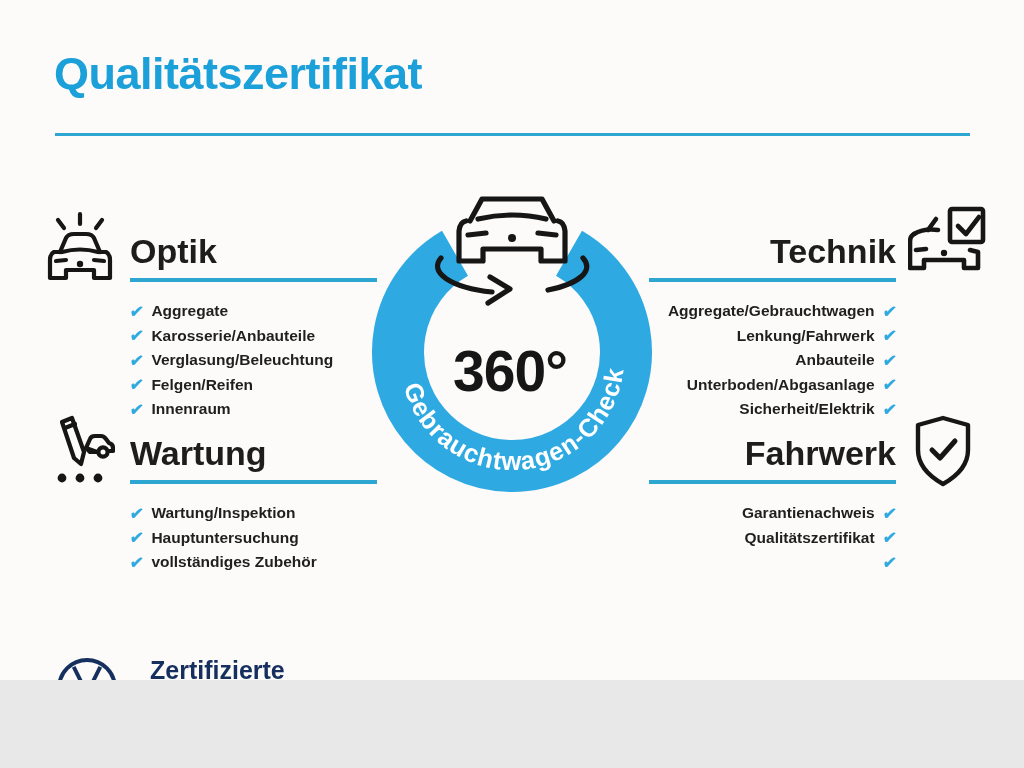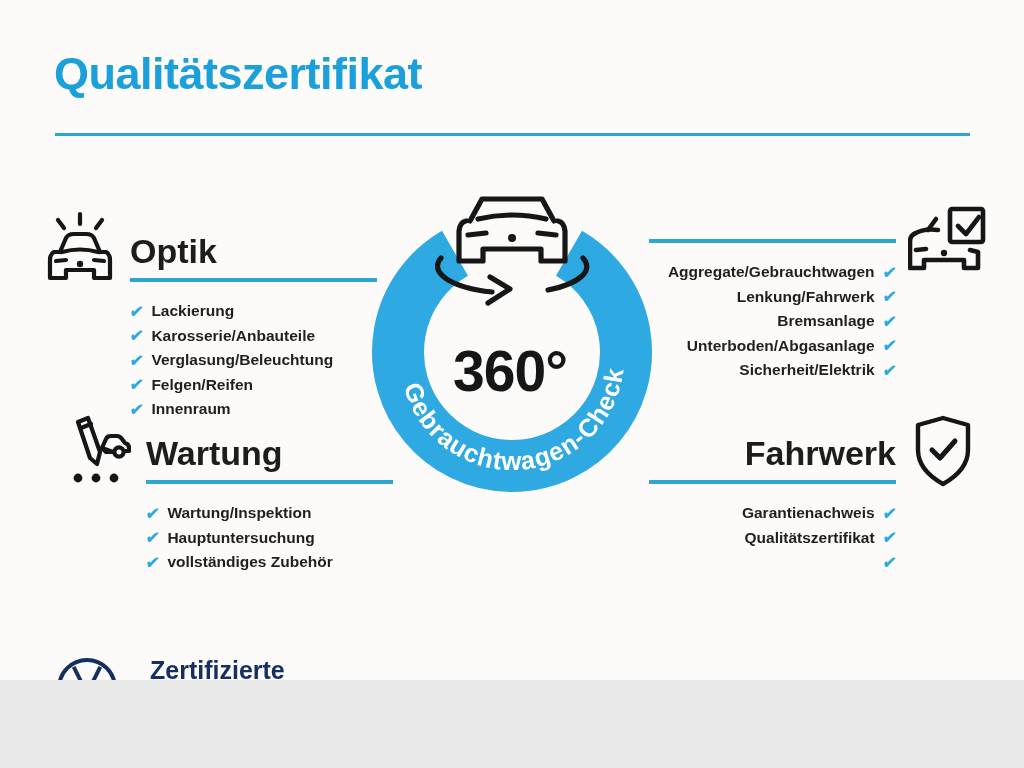--- a/index.html
+++ b/index.html
@@ -19,21 +19,21 @@
   .sec-items{list-style:none;margin:17px 0 0 0;padding:0;}
   .sec-items li{display:flex;align-items:center;height:24.5px;font-size:15.5px;font-weight:700;color:#1F1F1D;}
   .chk{color:var(--check);font-size:16px;font-weight:700;transform:skewX(-8deg);display:inline-block;}
   .sec-left .chk{margin-right:8px;}
   .sec-right .chk{margin-left:8px;}
 
   #sec-optik{left:44px;top:204px;width:430px;}
   #sec-optik .sec-icon{left:0;top:2px;}
   #sec-optik .sec-body{padding-left:86px;padding-top:28px;}
 
-  #sec-wartung{left:56px;top:408px;width:430px;}
+  #sec-wartung{left:40px;top:408px;width:430px;}
   #sec-wartung .sec-icon{left:0;top:4px;}
   #sec-wartung .sec-body{padding-left:90px;padding-top:26px;}
 
   .sec-right{text-align:right;}
   .sec-right .sec-items li{justify-content:flex-end;}
   .sec-right .sec-rule{margin-left:auto;}
 
   #sec-technik{left:600px;top:204px;width:390px;}
   #sec-technik .sec-icon{right:2px;top:2px;}
   #sec-technik .sec-body{padding-right:94px;padding-top:28px;}
@@ -73,21 +73,21 @@
         </g>
         <circle cx="36" cy="58" r="3.2" fill="#161616"></circle>
       </svg>
     </div>
     <div class="sec-body">
       <h2>Optik</h2>
       <div class="sec-rule"></div>
       <ul class="sec-items">
           <li>
             <span class="chk">✔</span>
-            <span>Lackierung</span>
+            <span>Aggregate</span>
           </li>
           <li>
             <span class="chk">✔</span>
             <span>Karosserie/Anbauteile</span>
           </li>
           <li>
             <span class="chk">✔</span>
             <span>Verglasung/Beleuchtung</span>
           </li>
           <li>
@@ -145,32 +145,33 @@
           <path d="M 50,20 L 58,28 L 71,11"></path>
           <path d="M 20,24 L 28,13"></path>
           <path d="M 6,28 Q 16,22 30,24"></path>
           <path d="M 6,28 Q 2,30 2,36 L 2,62 L 16,62 L 16,54 L 56,54 L 56,62 L 70,62 L 70,46 L 62,44"></path>
           <path d="M 8,44 L 18,43"></path>
         </g>
         <circle cx="36" cy="47" r="3.2" fill="#161616"></circle>
       </svg>
     </div>
     <div class="sec-body">
+      <h2>Technik</h2>
       <div class="sec-rule"></div>
       <ul class="sec-items">
           <li>
             <span>Aggregate/Gebrauchtwagen</span>
             <span class="chk">✔</span>
           </li>
           <li>
             <span>Lenkung/Fahrwerk</span>
             <span class="chk">✔</span>
           </li>
           <li>
-            <span>Bremsanlage</span>
+            <span>Anbauteile</span>
             <span class="chk">✔</span>
           </li>
           <li>
             <span>Unterboden/Abgasanlage</span>
             <span class="chk">✔</span>
           </li>
           <li>
             <span>Sicherheit/Elektrik</span>
             <span class="chk">✔</span>
           </li>

